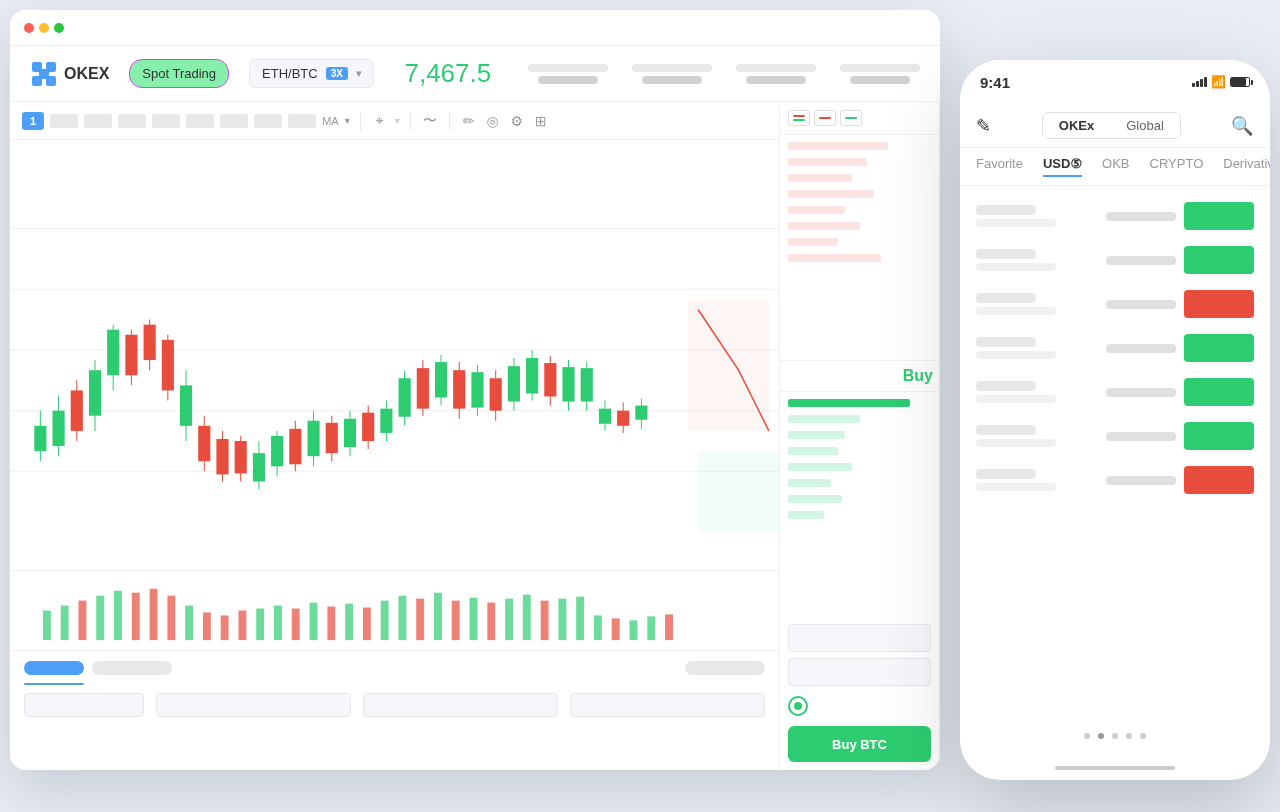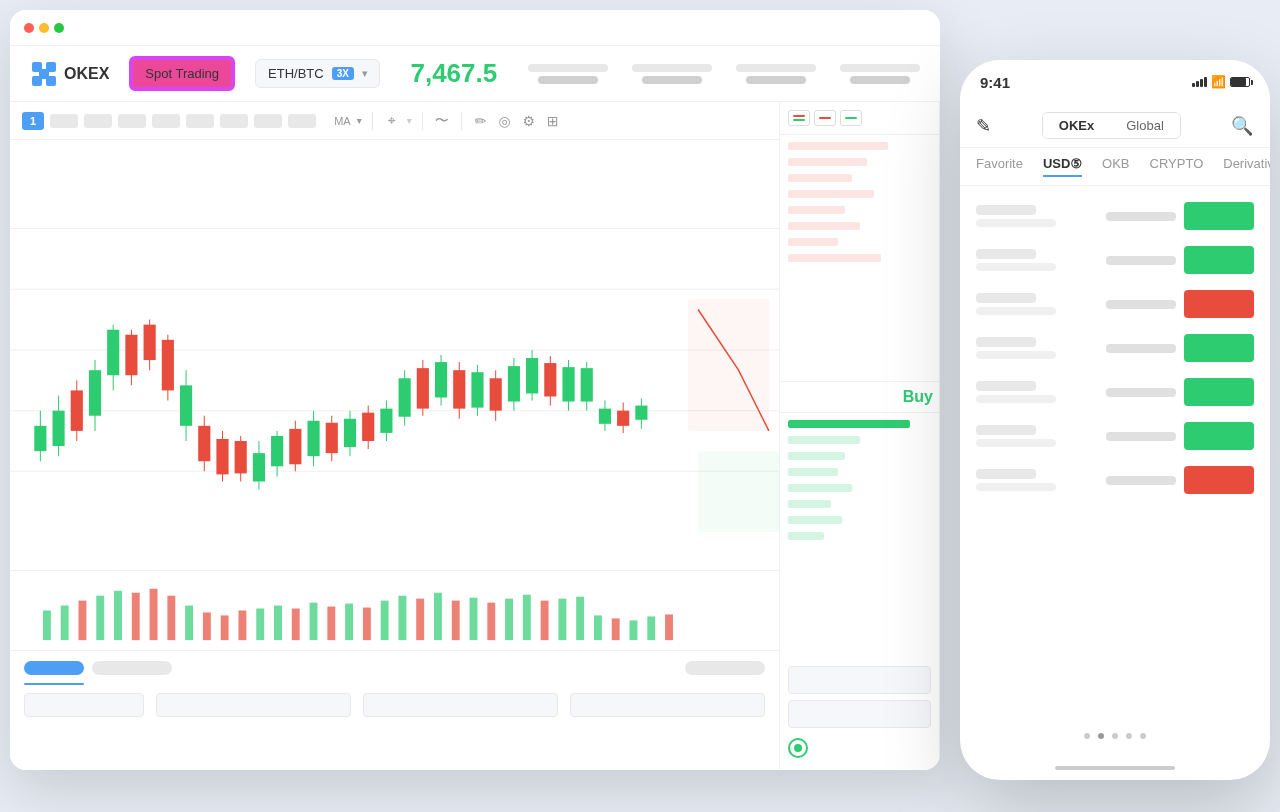--- a/index.html
+++ b/index.html
@@ -68,23 +68,23 @@
       gap: 6px;
       font-weight: 700;
       font-size: 16px;
       color: #333;
     }
     .logo-icon {
       width: 28px;
       height: 28px;
     }
     .spot-trading-btn {
-      background: #ec4899;
-      border: 4px solid #d946ef;
-      border-radius: 6px;
+      background: #86efac;
+      border: 1px solid #d946ef;
+      border-radius: 13px;
       padding: 6px 12px;
       font-size: 13px;
       font-weight: 500;
       color: #333;
       cursor: pointer;
       white-space: nowrap;
     }
     .pair-selector {
       display: flex;
       align-items: center;
@@ -101,21 +101,21 @@
     .pair-badge {
       background: #4d9ef5;
       color: #fff;
       font-size: 10px;
       font-weight: 700;
       padding: 1px 5px;
       border-radius: 3px;
     }
     .price-display {
       font-size: 26px;
-      font-weight: 700;
+      font-weight: 400;
       color: #2ecc71;
       margin-left: 10px;
     }
     .header-stats {
       display: flex;
       gap: 24px;
       margin-left: auto;
     }
     .stat-item {
       display: flex;
@@ -171,21 +171,21 @@
     .tb-item {
       width: 28px;
       height: 14px;
       background: #e8e8e8;
       border-radius: 3px;
     }
     .tb-separator { width: 1px; height: 18px; background: #e8e8e8; margin: 0 4px; }
     .tb-text {
       font-size: 11px;
       color: #999;
-      margin-left: 12px;
+      margin-left: 0;
     }
     .tb-icon {
       width: 18px;
       height: 18px;
       display: flex;
       align-items: center;
       justify-content: center;
       color: #999;
       font-size: 14px;
     }
@@ -932,20 +932,21 @@
           </div>
         </div>
       </div>
 
       <div class="ob-form">
         <div class="ob-input"></div>
         <div class="ob-input"></div>
         <div style="display:flex;align-items:center;gap:8px;padding:4px 0;">
           <div class="ob-toggle"></div>
         </div>
+        <div class="ob-buy-btn">Buy BTC</div>
       </div>
     </div>
   </div>
 </div>
 
 <div class="mobile-phone">
 
   <div class="phone-notch-area">
     <span class="phone-time">9:41</span>
     <div class="phone-status">

